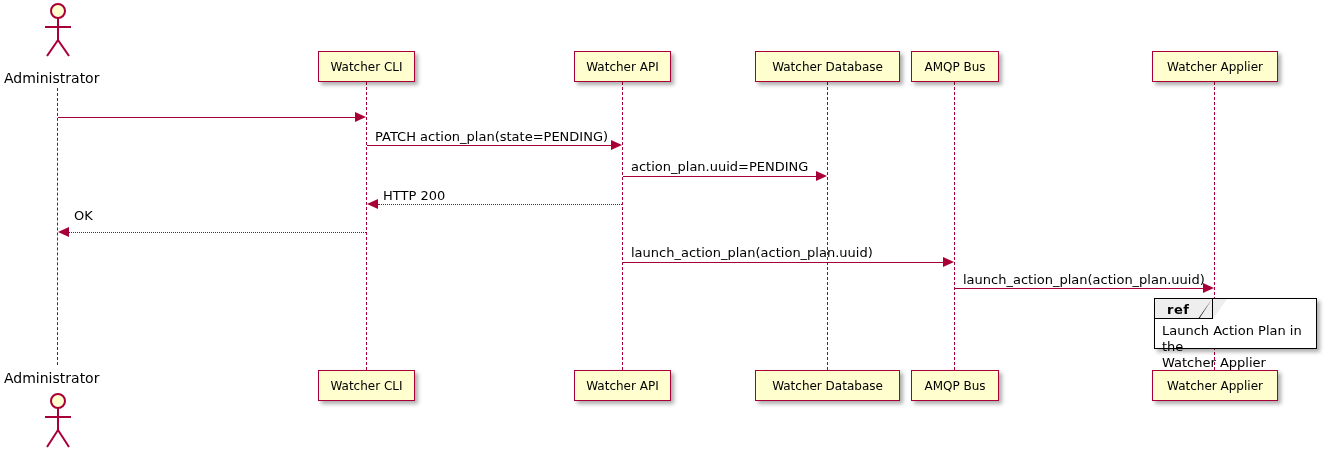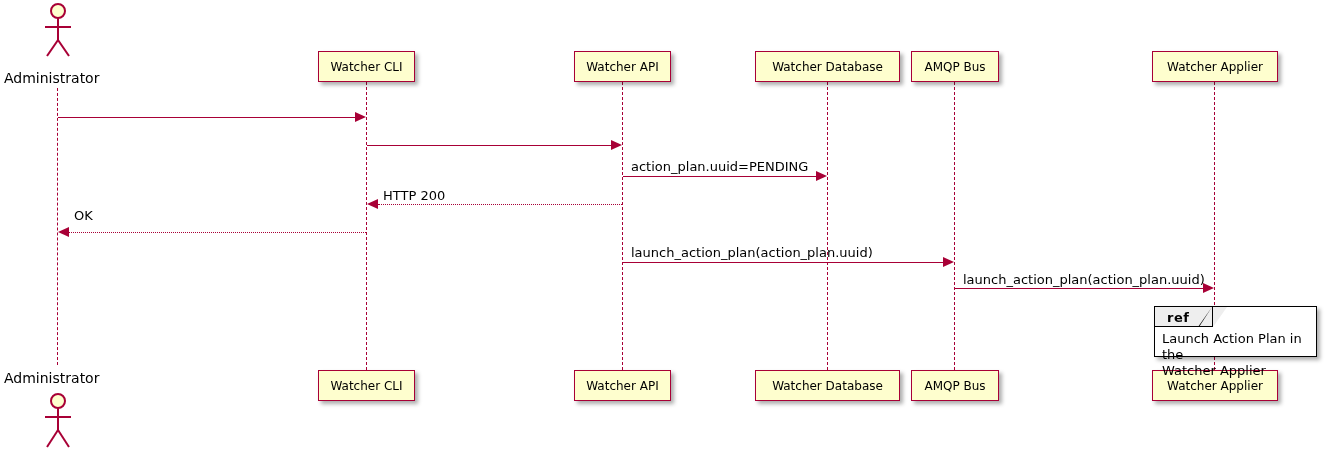--- a/index.html
+++ b/index.html
@@ -210,20 +210,21 @@
   <div class="participant" style="left:911px; top:370px; width:88px;">
     <span>AMQP Bus</span>
   </div>
   <div class="participant" style="left:1152px; top:370px; width:126px;">
     <span>Watcher Applier</span>
   </div>
 
   <div class="msg-line" style="left:58px; top:117px; width:297px;"></div>
   <div class="arrow-head right" style="left:355px; top:112px;"></div>
 
+  <div class="msg-label" style="left:375px; top:129px;">PATCH action_plan(state=PENDING)</div>
   <div class="msg-line" style="left:367px; top:145px; width:244px;"></div>
   <div class="arrow-head right" style="left:611px; top:140px;"></div>
 
   <div class="msg-label" style="left:631px; top:159px;">action_plan.uuid=PENDING</div>
   <div class="msg-line" style="left:623px; top:176px; width:193px;"></div>
   <div class="arrow-head right" style="left:816px; top:171px;"></div>
 
   <div class="msg-label" style="left:383px; top:188px;">HTTP 200</div>
   <div class="msg-line dotted" style="left:378px; top:204px; width:244px;"></div>
   <div class="arrow-head left" style="left:367px; top:199px;"></div>
@@ -233,21 +234,21 @@
   <div class="arrow-head left" style="left:58px; top:227px;"></div>
 
   <div class="msg-label" style="left:631px; top:245px;">launch_action_plan(action_plan.uuid)</div>
   <div class="msg-line" style="left:623px; top:262px; width:320px;"></div>
   <div class="arrow-head right" style="left:943px; top:257px;"></div>
 
   <div class="msg-label" style="left:963px; top:272px;">launch_action_plan(action_plan.uuid)</div>
   <div class="msg-line" style="left:955px; top:288px; width:248px;"></div>
   <div class="arrow-head right" style="left:1203px; top:283px;"></div>
 
-  <div class="ref-box" style="left:1154px; top:298px; width:163px; height:51px;margin-top:8px;">
+  <div class="ref-box" style="left:1154px; top:298px; width:163px; height:51px;">
     <div class="ref-tab"></div>
     <div class="ref-tab-corner"></div>
     <div class="ref-tab-label">ref</div>
     <div class="ref-body">Launch Action Plan in the
 Watcher Applier</div>
   </div>
 
 </div>
 
 </body></html>

